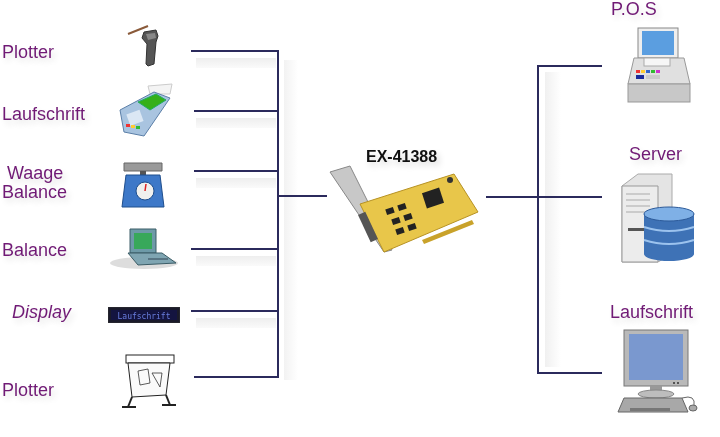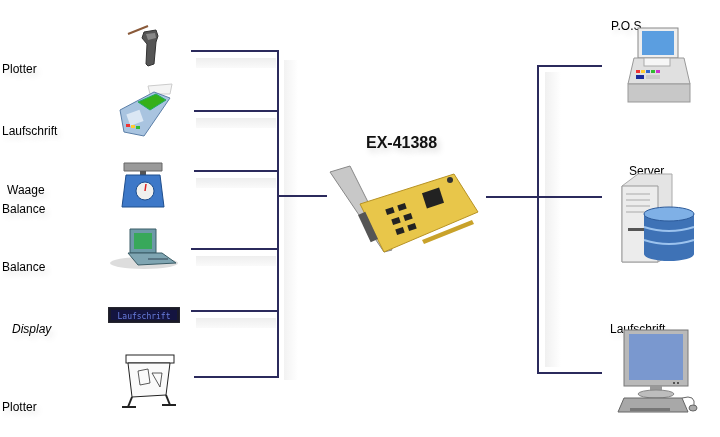--- a/index.html
+++ b/index.html
@@ -1,17 +1,17 @@
 <!DOCTYPE html>
 <html><head>
 <meta charset="utf-8">
 <style>
   html,body{margin:0;padding:0;}
   body{width:720px;height:437px;background:#ffffff;position:relative;overflow:hidden;font-family:"Liberation Sans",sans-serif;}
-  .lbl{position:absolute;font-size:12px;color:#000000;line-height:19px;text-shadow:3px 4px 6px rgba(0,0,0,0.12);margin-top:17px;}
+  .lbl{position:absolute;font-size:18px;color:#701a75;line-height:19px;text-shadow:3px 4px 6px rgba(0,0,0,0.12);}
   .title{position:absolute;font-size:16px;font-weight:bold;color:#111;text-shadow:3px 4px 6px rgba(0,0,0,0.15);}
   .line{position:absolute;background:#2b2a5c;}
   .shadow{position:absolute;background:linear-gradient(#eee,#fafafa);}
   .icon{position:absolute;}
 </style>
 </head>
 <body>
 
 <div class="shadow" style="left:196px;top:58px;width:80px;height:10px;"></div>
 <div class="shadow" style="left:196px;top:118px;width:80px;height:10px;"></div>
@@ -41,21 +41,21 @@
 <div class="lbl" style="left:7px;top:164px;">Waage</div>
 <div class="lbl" style="left:2px;top:183px;">Balance</div>
 <div class="lbl" style="left:2px;top:241px;">Balance</div>
 <div class="lbl" style="left:12px;top:303px;font-style:italic;">Display</div>
 <div class="lbl" style="left:2px;top:381px;">Plotter</div>
 
 <div class="lbl" style="left:611px;top:0px;">P.O.S</div>
 <div class="lbl" style="left:629px;top:145px;">Server</div>
 <div class="lbl" style="left:610px;top:303px;">Laufschrift</div>
 
-<div class="title" style="left:366px;top:134px;">EX-41388</div>
+<div class="title" style="left:366px;top:148px;">EX-41388</div>
 
 <svg class="icon" style="left:122px;top:18px;" width="50" height="52">
   <line x1="6" y1="16" x2="26" y2="8" stroke="#8a5a3a" stroke-width="2"></line>
   <path d="M22 14 L34 12 L36 18 L34 24 L32 46 L26 48 L24 46 L25 26 L20 20 Z" fill="#555" stroke="#333"></path>
   <path d="M24 16 L33 15 L34 20 L26 22 Z" fill="#888"></path>
 </svg>
 
 <svg class="icon" style="left:114px;top:80px;" width="66" height="62">
   <path d="M34 6 L58 4 L56 14 L36 14 Z" fill="#f4f4f4" stroke="#ccc"></path>
   <path d="M6 30 L40 12 L56 18 L30 56 L10 52 Z" fill="#a9c4e0" stroke="#5b7fa8"></path>

